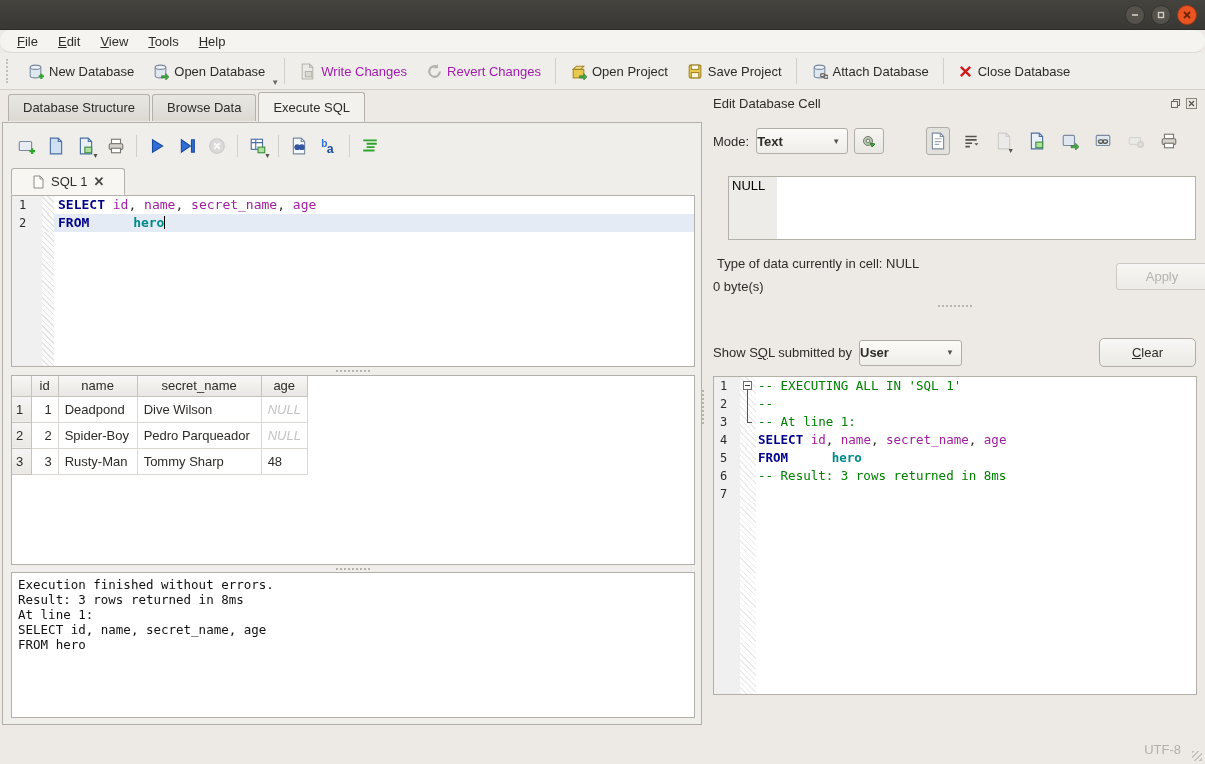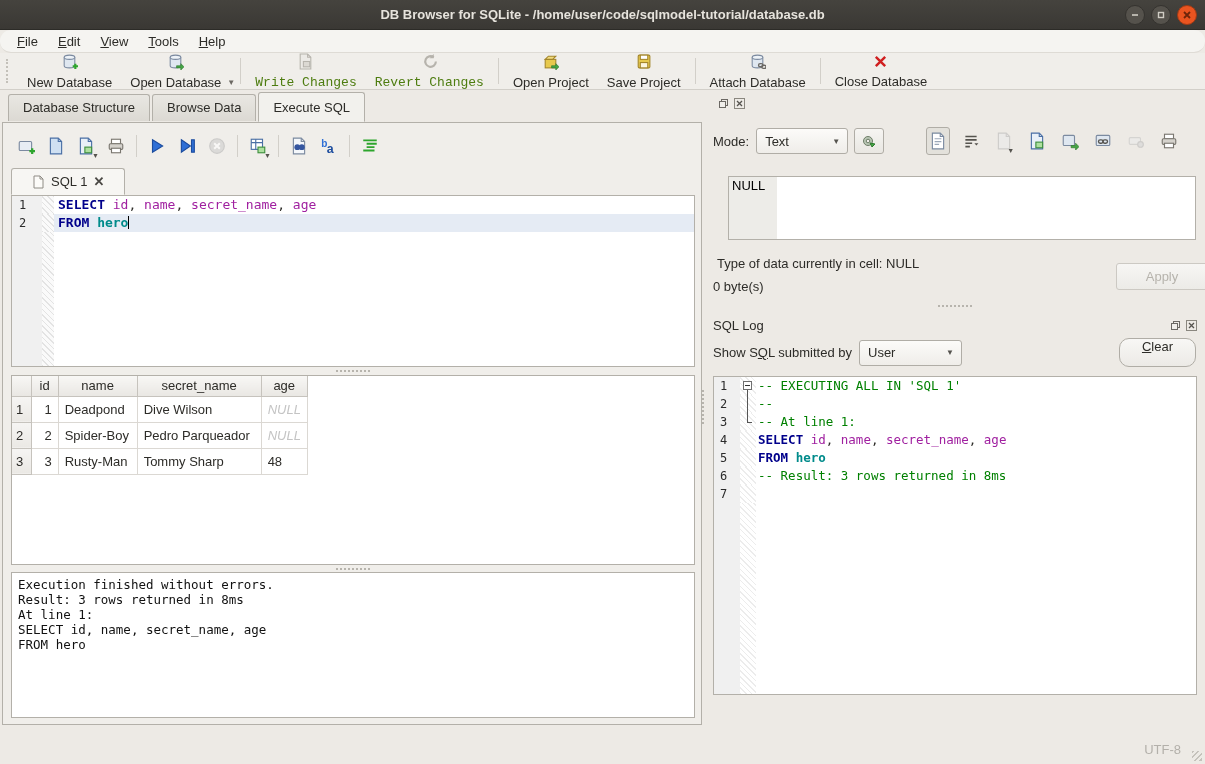--- a/index.html
+++ b/index.html
@@ -20,22 +20,22 @@
   
   .menubar { position:absolute; left:0; top:30px; width:1205px; height:23px; background:#f5f4f1;
     border-bottom:1px solid #dedbd5; display:flex; align-items:center; padding-left:8px; gap:2px;border-radius:11px; }
   .menu-item { padding:2px 9px; }
   .menu-item u { text-decoration:underline; }
 
   
   .toolbar { position:absolute; left:0; top:53px; width:1205px; height:37px; background:#f0eeea;
     border-bottom:1px solid #d2cfc9; display:flex; align-items:center; padding-left:4px; }
   .tb-handle { width:6px; height:24px; border-left:2px dotted #c3c0b9; margin:0 6px 0 2px; }
-  .tb-btn { display:flex; align-items:center; gap:5px; padding:5px 9px; white-space:nowrap;flex-direction:column; }
-  .tb-btn.disabled { color:#4d7c0f;font-family:Liberation Mono, monospace; }
+  .tb-btn { display:flex; align-items:center; gap:5px; padding:5px 9px; white-space:nowrap; }
+  .tb-btn.disabled { color:#a21caf; }
   .tb-sep { width:1px; height:26px; background:#d2cfc9; margin:0 5px; }
   .tb-drop { font-size:8px; color:#6b6862; margin-left:-3px; align-self:flex-end; padding-bottom:2px; }
 
   
   .left-pane { position:absolute; left:0; top:90px; width:705px; height:645px; }
   .right-pane { position:absolute; left:705px; top:90px; width:500px; height:645px; }
   .v-splitter { position:absolute; left:701px; top:90px; width:4px; height:645px; }
   .v-splitter .dots { position:absolute; left:1px; top:300px; height:34px; border-left:2px dotted #b7b4ad; }
 
   
@@ -62,21 +62,21 @@
   .editor-box { position:absolute; left:8px; top:72px; width:684px; height:172px; background:#fff;
     border:1px solid #b3b0a9; font-family:"DejaVu Sans Mono", monospace; font-size:13px; overflow:hidden; }
   .ed-line { display:flex; height:18px; line-height:18px; }
   .ed-gutter { width:30px; background:#f0f0f0; color:#2b2b2b; padding-left:7px; flex:none; font-size:12px; }
   .ed-fold { width:12px; flex:none; background:#fafafa;
     background-image:repeating-linear-gradient(45deg,#e3e3e3 0 1px,transparent 1px 4px); }
   .ed-code { flex:1; padding-left:4px; white-space:pre; }
   .ed-line.current .ed-code { background:#e5ebf4; }
   .tok-kw { color:#00008b; font-weight:bold; }
   .tok-id { color:#a020a0; }
-  .tok-tb { color:#008b8b; font-weight:bold; }
+  .tok-tb { color:#008b8b; font-weight:bold;margin-left:36px; }
   .tok-cm { color:#008000; }
   .caret { display:inline-block; width:1px; height:13px; background:#000; vertical-align:-2px; }
 
   .h-splitter { height:5px; position:absolute; display:flex; align-items:center; justify-content:center; }
   .h-splitter .dots { width:34px; border-top:2px dotted #b7b4ad; }
 
   
   .results-box { position:absolute; left:8px; top:252px; width:684px; height:190px; background:#fff;
     border:1px solid #b3b0a9; overflow:hidden; }
   table.grid { border-collapse:collapse; font-size:13px; }
@@ -95,42 +95,42 @@
     padding:4px 6px; white-space:pre-wrap; color:#111; }
 
   
   .dock-title { display:flex; align-items:center; height:18px; margin:4px 8px 0 8px; }
   .dock-title .t { flex:1; font-size:13px; }
   .dock-btn { width:12px; height:12px; margin-left:4px; color:#5a5853; display:flex; align-items:center; justify-content:center; }
   .dock-btn svg { display:block; }
 
   .mode-row { position:absolute; left:8px; top:37px; width:484px; height:28px; display:flex; align-items:center; }
   .combo { height:26px; background:linear-gradient(#fcfbf9,#efede9); border:1px solid #b0ada6; border-radius:3px;
-    display:flex; align-items:center; padding-left:8px; position:relative; }
+    display:flex; align-items:center; padding-left:0; position:relative;font-weight:bold; }
   .combo .arrow { margin-left:auto; margin-right:7px; font-size:8px; color:#55534e; }
   .gear-btn { width:30px; height:26px; margin-left:6px; background:linear-gradient(#f6f5f2,#e9e7e2);
     border:1px solid #b0ada6; border-radius:3px; display:flex; align-items:center; justify-content:center; }
   .cell-icons { display:flex; align-items:center; margin-left:42px; gap:9px; }
   .cell-icons .icon-btn { width:24px; }
   .icon-btn.toggled { background:#e3e1db; border:1px solid #b0ada6; border-radius:3px; }
 
   .cell-editor { position:absolute; left:23px; top:86px; width:468px; height:64px; background:#fff;
     border:1px solid #b3b0a9; display:flex; }
   .cell-margin { width:48px; background:#edece8; font-size:13px; padding:1px 3px; color:#000; }
   .type-line { position:absolute; left:12px; top:166px; }
   .size-line { position:absolute; left:8px; top:189px; }
   .apply-btn { position:absolute; left:411px; top:173px; width:92px; height:27px;
     background:linear-gradient(#f7f6f4,#ecebe7); border:1px solid #ccc9c3; border-radius:3px;
     color:#b6b3ac; display:flex; align-items:center; justify-content:center; }
 
   .dock2 { position:absolute; left:0; top:222px; width:500px; height:413px; }
   .show-row { position:absolute; left:8px; top:26px; width:484px; height:29px; display:flex; align-items:center; }
-  .clear-btn { position:absolute; right:1px; top:0; width:77px; height:29px;
-    background:linear-gradient(#f8f7f5,#eceae6); border:1px solid #b0ada6; border-radius:10px;
-    color:#2d2c28; display:flex; align-items:flex-start; justify-content:center; }
+  .clear-btn { position:absolute; right:1px; top:0; width:97px; height:29px;
+    background:linear-gradient(#f8f7f5,#eceae6); border:1px solid #b0ada6; border-radius:5px;
+    color:#2d2c28; display:flex; align-items:center; justify-content:center; }
 
   .log-box { position:absolute; left:8px; top:64px; width:484px; height:319px; background:#fff;
     border:1px solid #b3b0a9; font-family:"DejaVu Sans Mono", monospace; font-size:12.5px; overflow:hidden; }
   .log-line { display:flex; height:18px; line-height:18px; }
   .log-gutter { width:26px; background:#f0f0f0; color:#2b2b2b; padding-left:6px; flex:none; font-size:12px; }
   .log-fold { width:16px; flex:none; position:relative;
     background-image:repeating-linear-gradient(45deg,#ececec 0 1px,transparent 1px 4px); }
   .log-code { flex:1; padding-left:2px; white-space:pre; }
   .fm-box { position:absolute; left:3px; top:4px; width:9px; height:9px; border:1px solid #6f6f6f; background:#fff; }
   .fm-box::after { content:""; position:absolute; left:1px; top:3px; width:5px; height:1px; background:#333; }
@@ -143,21 +143,20 @@
     align-items:center; justify-content:flex-end; padding-right:24px; color:#b3b0aa; }
   .grip { position:absolute; right:3px; bottom:3px; width:10px; height:10px;
     background-image:repeating-linear-gradient(135deg,#c5c2bb 0 1.5px,transparent 1.5px 4px); }
 
   svg { vertical-align:middle; }
 </style>
 </head>
 <body>
 
 <div class="titlebar">
-  <span class="title">DB Browser for SQLite - /home/user/code/sqlmodel-tutorial/database.db</span>
   <div class="winbtns">
     <div class="winbtn">
       <svg width="10" height="10">
           <line x1="2" y1="5" x2="8" y2="5" stroke="#cfccc4" stroke-width="1.6"></line>
         </svg>
     </div>
     <div class="winbtn">
       <svg width="10" height="10">
           <rect x="2.5" y="2.5" width="5" height="5" fill="none" stroke="#cfccc4" stroke-width="1.4"></rect>
         </svg>
@@ -414,20 +413,21 @@
   </div>
 </div>
 
 <div class="v-splitter">
     <div class="dots"></div>
   </div>
 
 <div class="right-pane">
 
   <div class="dock-title">
+    <span class="t">Edit Database Cell</span>
     <span class="dock-btn">
       <svg width="11" height="11">
           <rect x="3.5" y="1.5" width="6" height="6" fill="none" stroke="#6b6863"></rect>
           <rect x="1.5" y="3.5" width="6" height="6" fill="#f0eeea" stroke="#6b6863"></rect>
         </svg>
     </span>
     <span class="dock-btn">
       <svg width="11" height="11">
           <rect x="0.5" y="0.5" width="10" height="10" fill="none" stroke="#8a877f"></rect>
           <path d="M3 3l5 5M8 3l-5 5" stroke="#55534e" stroke-width="1.3"></path>
@@ -512,35 +512,20 @@
 
   <div class="type-line">Type of data currently in cell: NULL</div>
   <div class="size-line">0 byte(s)</div>
   <div class="apply-btn">Apply</div>
 
   <div class="h-splitter" style="left:8px; top:213px; width:484px;">
       <div class="dots"></div>
     </div>
 
   <div class="dock2">
-    <div class="dock-title">
-      <span class="t">SQL Log</span>
-      <span class="dock-btn">
-        <svg width="11" height="11">
-            <rect x="3.5" y="1.5" width="6" height="6" fill="none" stroke="#6b6863"></rect>
-            <rect x="1.5" y="3.5" width="6" height="6" fill="#f0eeea" stroke="#6b6863"></rect>
-          </svg>
-      </span>
-      <span class="dock-btn">
-        <svg width="11" height="11">
-            <rect x="0.5" y="0.5" width="10" height="10" fill="none" stroke="#8a877f"></rect>
-            <path d="M3 3l5 5M8 3l-5 5" stroke="#55534e" stroke-width="1.3"></path>
-          </svg>
-      </span>
-    </div>
 
     <div class="show-row">
       <span id="filter-label">Show S<u>Q</u>L submitted by</span>
       <div class="combo" style="width:103px; margin-left:7px;">
         <span>User</span>
         <span class="arrow">▼</span>
       </div>
       <div class="clear-btn">
           <span id="clear-label"><u>C</u>lear</span>
         </div>

